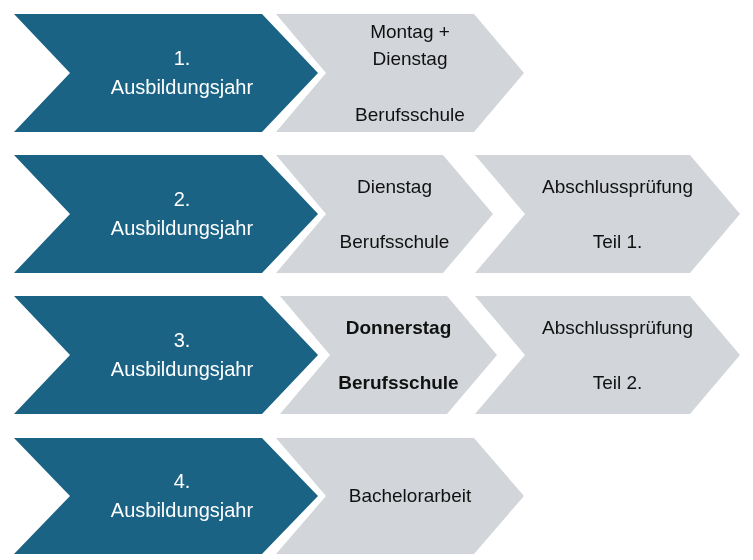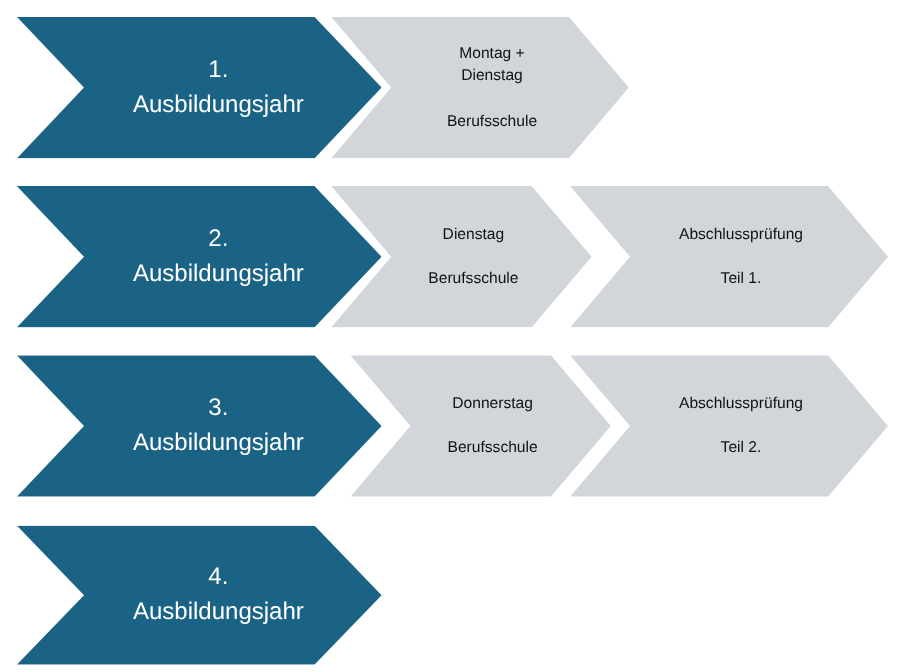--- a/index.html
+++ b/index.html
@@ -41,21 +41,21 @@
 
   .chev-blue {
     background: #1a6384;
     color: #ffffff;
     font-size: 20px;
   }
 
   .chev-gray {
     background: #d2d6da;
     color: #111111;
-    font-size: 13px;
+    font-size: 19px;
   }
 
   .chev-label {
     display: block;
     padding: 0 6px;
     white-space: pre-line;
   }
 
   
   .chev-blue .chev-label { transform: translateX(16px); }
@@ -100,35 +100,39 @@
 Teil 1.</span>
     </div>
   </div>
 
   <div class="row" style="top:296px; height:118px;">
     <div class="chev chev-blue" style="left:14px; width:304px;
                 clip-path: polygon(0 0, 248px 0, 100% 50%, 248px 100%, 0 100%, 56px 50%);">
       <span class="chev-label">3.
 Ausbildungsjahr</span>
     </div>
-    <div class="chev chev-gray" style="left:292px; width:217px;
-                clip-path: polygon(0 0, 167px 0, 100% 50%, 167px 100%, 0 100%, 50px 50%);">
+    <div class="chev chev-gray" style="left:280px; width:217px;
+                clip-path: polygon(0 0, 167px 0, 100% 50%, 167px 100%, 0 100%, 50px 50%); font-weight: bold;">
       <span class="chev-label">Donnerstag
 
 Berufsschule</span>
     </div>
     <div class="chev chev-gray" style="left:475px; width:265px;
                 clip-path: polygon(0 0, 215px 0, 100% 50%, 215px 100%, 0 100%, 50px 50%);">
       <span class="chev-label">Abschlussprüfung
 
 Teil 2.</span>
     </div>
   </div>
 
   <div class="row" style="top:438px; height:116px;">
     <div class="chev chev-blue" style="left:14px; width:304px;
                 clip-path: polygon(0 0, 248px 0, 100% 50%, 248px 100%, 0 100%, 56px 50%);">
       <span class="chev-label">4.
 Ausbildungsjahr</span>
     </div>
+    <div class="chev chev-gray" style="left:276px; width:248px;
+                clip-path: polygon(0 0, 198px 0, 100% 50%, 198px 100%, 0 100%, 50px 50%);">
+      <span class="chev-label">Bachelorarbeit</span>
+    </div>
   </div>
 
 </div>
 
 </body></html>

